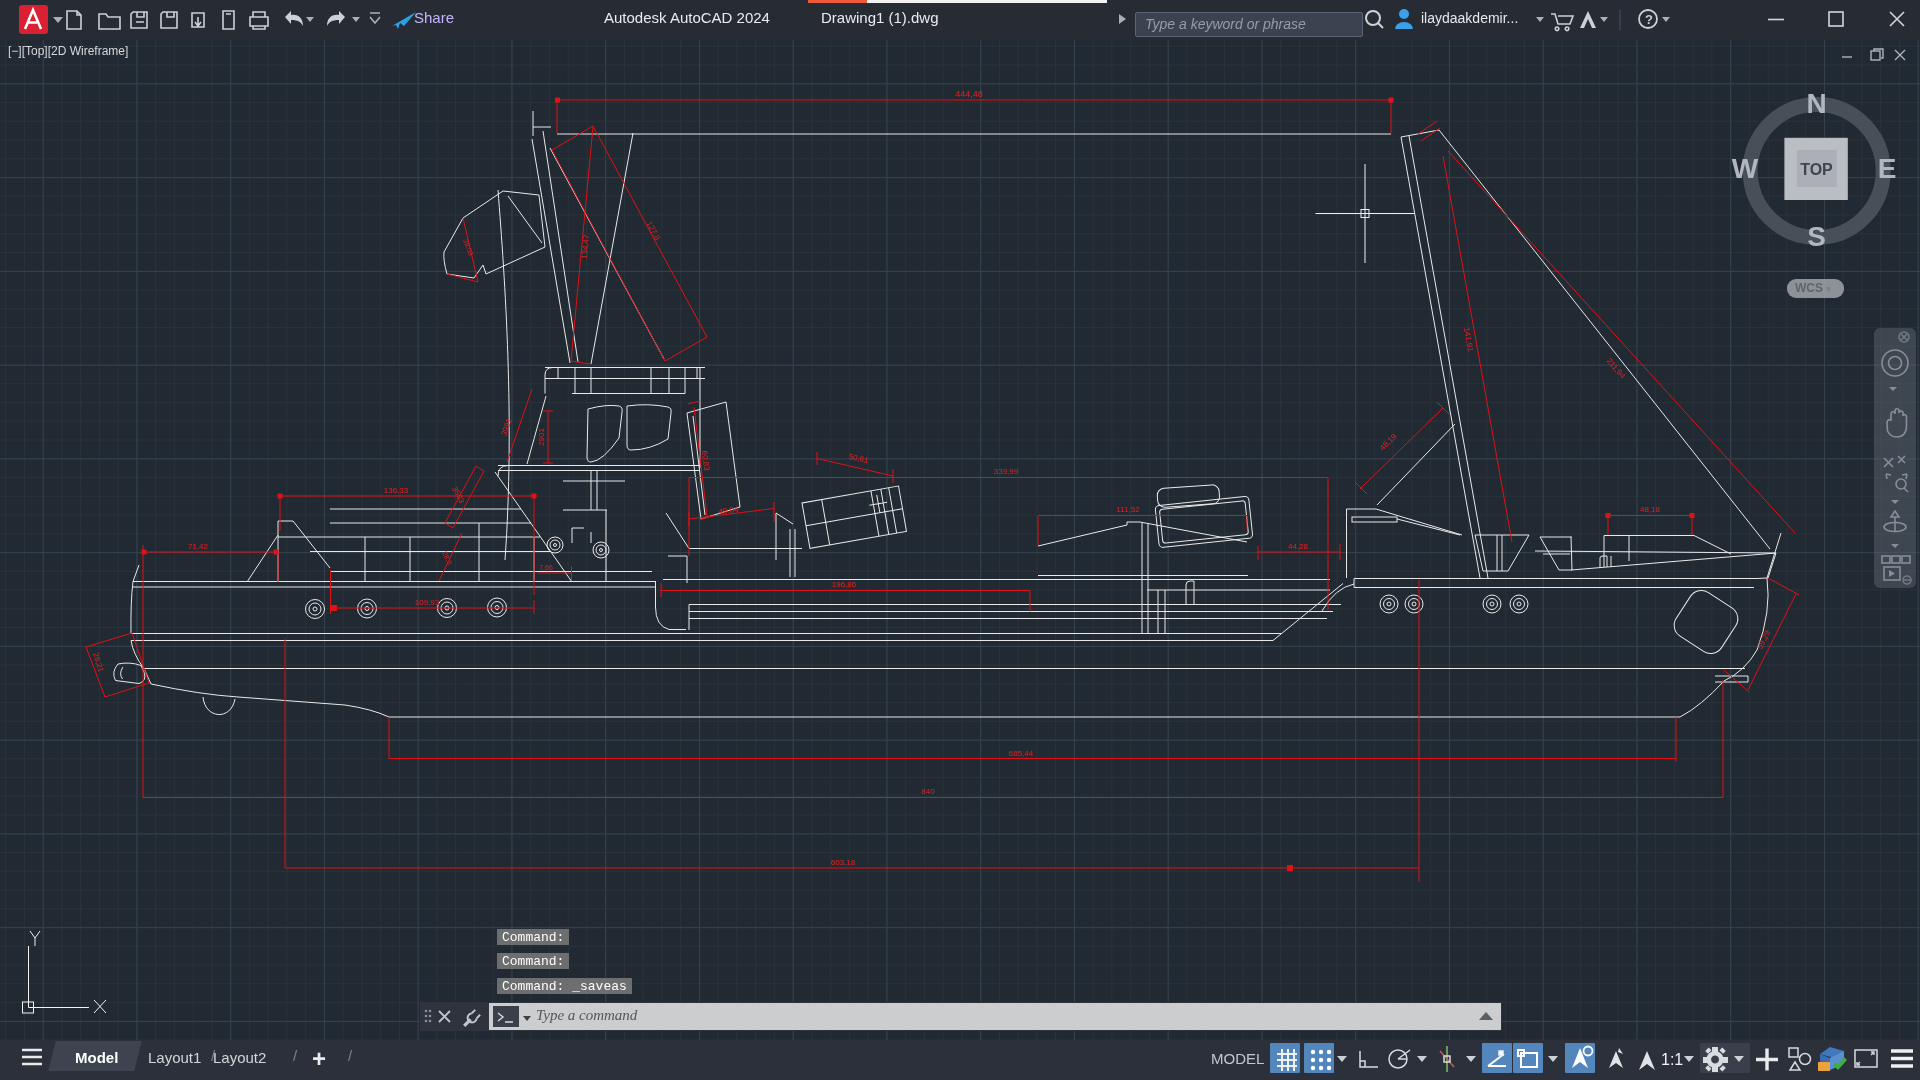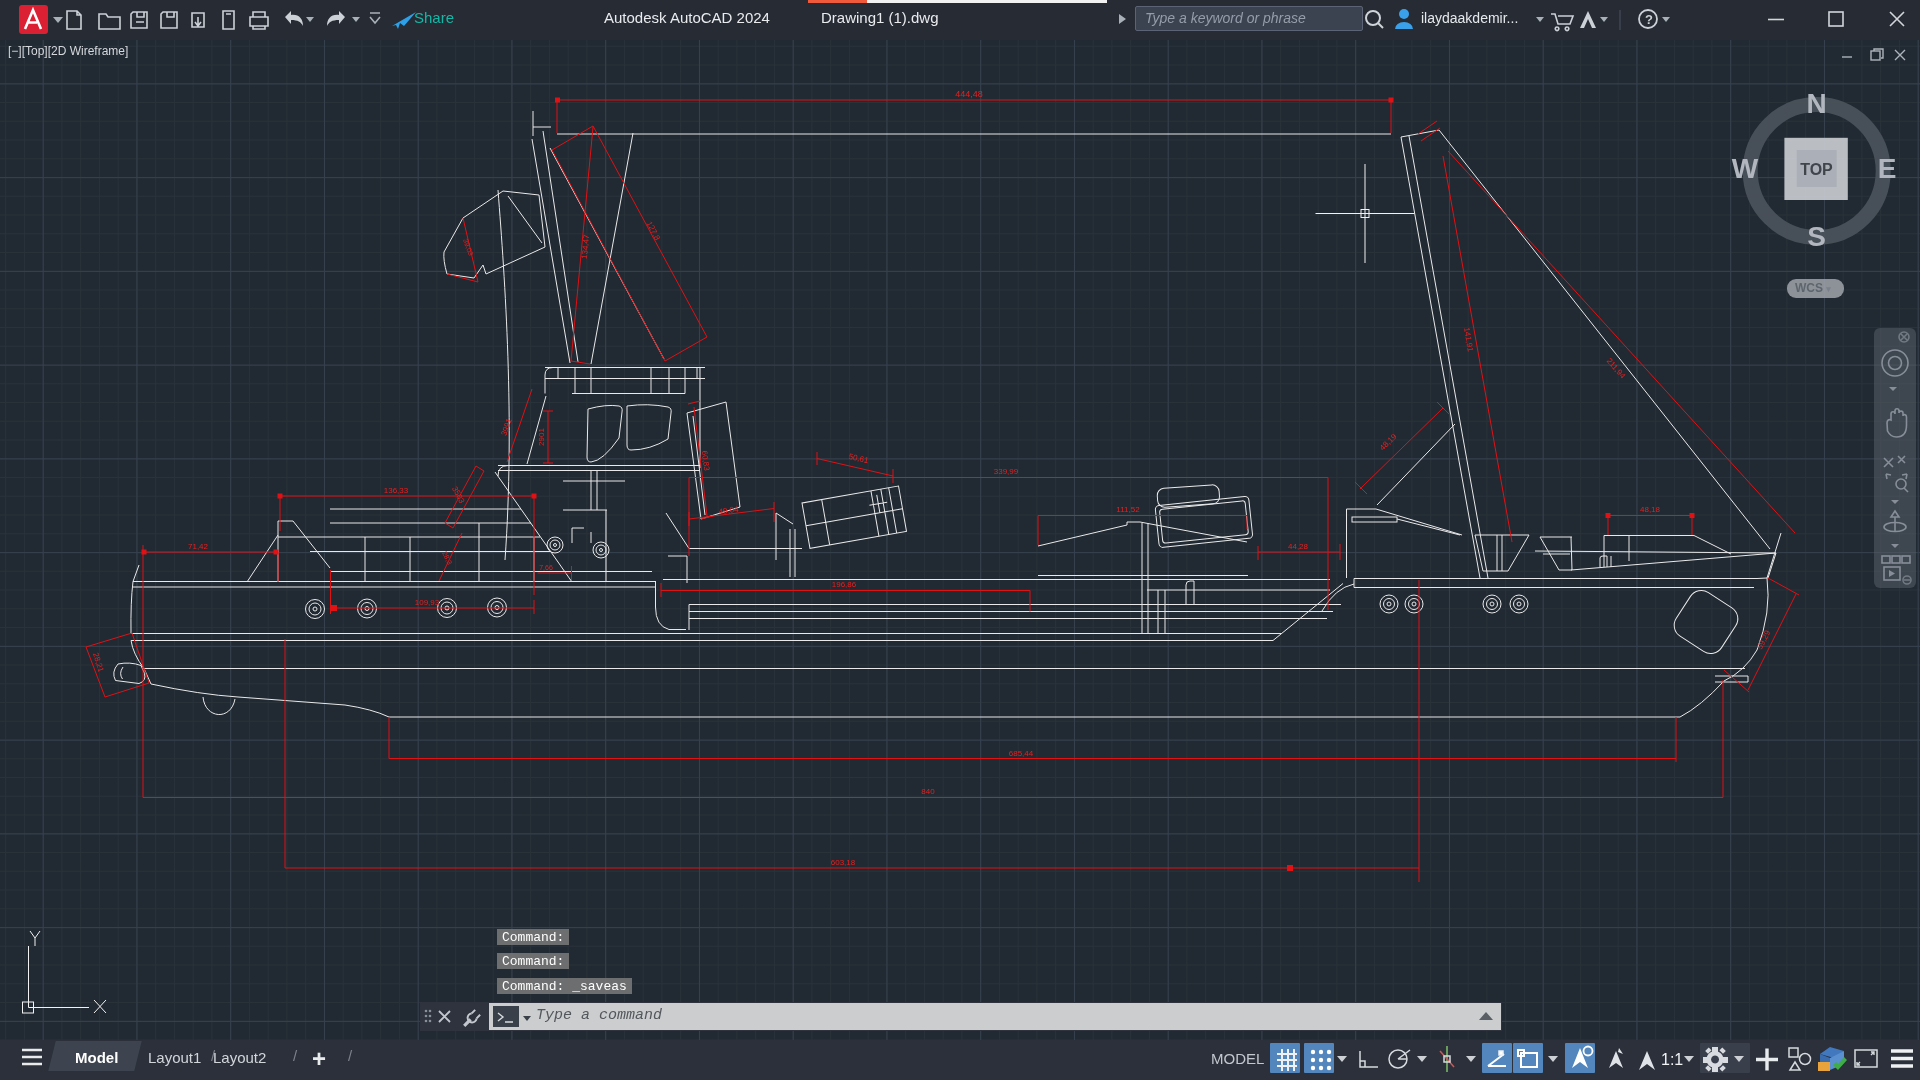--- a/index.html
+++ b/index.html
@@ -11,29 +11,29 @@
 background-image:
 linear-gradient(to right,#36414f 0px,#36414f 1px,transparent 1px),
 linear-gradient(to bottom,#36414f 0px,#36414f 1px,transparent 1px),
 linear-gradient(to right,#293139 0px,#293139 1px,transparent 1px),
 linear-gradient(to bottom,#293139 0px,#293139 1px,transparent 1px);
 background-size:93.75px 93.75px,93.75px 93.75px,18.75px 18.75px,18.75px 18.75px;
 background-position:42.7px 0px,0px 43.4px,5.2px 0px,0px 5.8px}
 #draw{position:absolute;left:0;top:0;width:1920px;height:1080px;z-index:5}
 #vplabel{position:absolute;left:8px;top:44px;color:#d5d8dc;font-size:12px;z-index:6}
 .titletext{position:absolute;top:9px;color:#e9ebee;font-size:15px;z-index:10}
-#search{position:absolute;left:1135px;top:6px;width:228px;height:25px;background:#3b4250;border:1px solid #5b6374;border-radius:2px;z-index:10;color:#959daa;font-style:italic;font-size:14px;line-height:23px;padding-left:9px}
+#search{position:absolute;left:1135px;top:12px;width:228px;height:25px;background:#3b4250;border:1px solid #5b6374;border-radius:2px;z-index:10;color:#959daa;font-style:italic;font-size:14px;line-height:23px;padding-left:9px}
 #user{position:absolute;left:1421px;top:10px;color:#e6e9ec;font-size:14px;z-index:10}
 #viewcube{position:absolute;left:1730px;top:80px;width:190px;height:230px;z-index:6}
 #wcs{position:absolute;left:1787px;top:279px;width:57px;height:19px;background:rgba(160,165,172,0.85);border-radius:9px;z-index:6;color:#5f656d;font-size:12px;font-weight:bold;text-align:left;line-height:18px;padding-left:8px}
 #navbar{position:absolute;left:1874px;top:328px;width:42px;height:260px;background:rgba(88,94,104,0.55);border-radius:6px;z-index:6}
 .chip{position:absolute;left:497px;background:rgba(116,116,116,0.92);color:#fff;font-family:"Liberation Mono",monospace;font-size:13px;height:16px;line-height:17px;padding:0 5px;z-index:7}
 #cmdbar{position:absolute;left:420px;top:1002px;width:1082px;height:29px;z-index:8;background:#2e333d}
 #cmdfield{position:absolute;left:69px;top:1px;width:1012px;height:27px;background:#cbcdce}
-#cmdtext{position:absolute;left:47px;top:4px;font-style:italic;font-size:15px;color:#53575c;font-family:Liberation Mono, monospace}
+#cmdtext{position:absolute;left:47px;top:4px;font-style:italic;font-size:15px;color:#53575c;font-family:Liberation Serif, serif}
 #statusbar{position:absolute;left:0;top:1040px;width:1920px;height:40px;background:#2b303a;z-index:8}
 .sbicon{position:absolute;top:3px;width:30px;height:30px;border-radius:1px}
 .blue{background:#5286bd}
 .darkbox{background:#39404c}
 #tabs{position:absolute;left:0;top:0;height:40px;color:#d2d6db;font-size:15px}
 </style>
 </head>
 <body>
 <div id="titlebar"></div>
 <div id="prog-red"></div>
@@ -241,21 +241,21 @@
 <path d="M1580,28 l8,-17 8,17 -4,0 -4,-9 -4,9 z" fill="#ccd1d7" stroke="none"></path>
 <path d="M1600,17 l4,5 4,-5" fill="#aab0b8" stroke="none"></path>
 <path d="M1620,10 v20" stroke="#4a5260" stroke-width="1"></path>
 <circle cx="1648" cy="19" r="9" stroke="#ccd1d7" stroke-width="1.8"></circle>
 <text x="1645" y="24" fill="#ccd1d7" font-size="13" font-weight="bold" font-family="Liberation Sans,sans-serif">?</text>
 <path d="M1662,17 l4,5 4,-5" fill="#aab0b8" stroke="none"></path>
 <path d="M1768,19.5 h16" stroke="#d2d6db" stroke-width="1.6"></path>
 <rect x="1829" y="12" width="14" height="14" stroke="#d2d6db" stroke-width="1.6"></rect>
 <path d="M1890,12 l14,14 M1904,12 l-14,14" stroke="#d2d6db" stroke-width="1.6"></path>
 </svg>
-<div class="titletext" style="left:414px;color:#14b8a6">Share</div>
+<div class="titletext" style="left:414px;color:#c4b5fd">Share</div>
 <div class="titletext" style="left:604px">Autodesk AutoCAD 2024</div>
 <div class="titletext" style="left:821px">Drawing1 (1).dwg</div>
 <div id="search">Type a keyword or phrase</div>
 <div id="user">ilaydaakdemir...</div>
 <svg width="70" height="22" viewBox="0 0 70 22" style="position:absolute;left:1838px;top:46px;z-index:6" fill="none" stroke="#aeb4bb" stroke-width="1.4">
 <path d="M4,11 h10"></path>
 <rect x="33" y="5" width="9" height="9"></rect>
     <path d="M36,5 v-2 h9 v9 h-2"></path>
 <path d="M57,4 l10,10 M67,4 l-10,10"></path>
 </svg>

